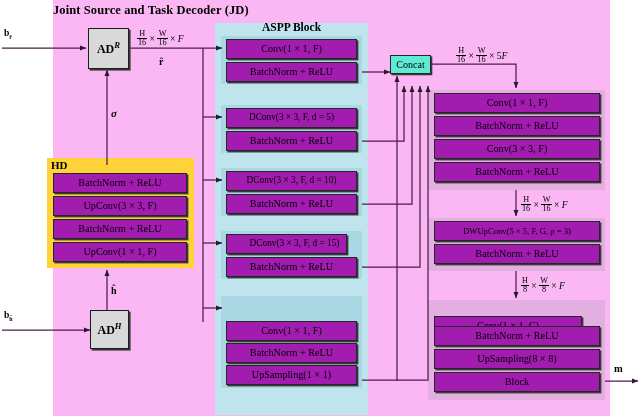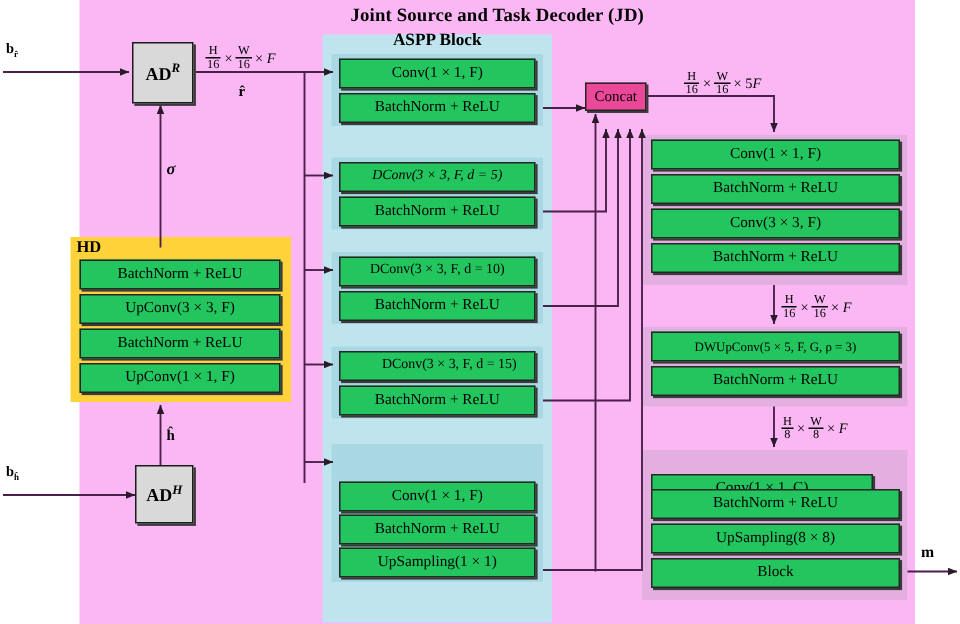--- a/index.html
+++ b/index.html
@@ -10,40 +10,40 @@
   .abs{position:absolute;}
 
   
   .jd-panel{left:53px;top:0;width:557px;height:416px;background:#fbb7f4;}
   .aspp-panel{left:215px;top:23px;width:153px;height:392px;background:#bfe4ee;}
   .aspp-group{background:#a9d7e3;border-radius:1px;}
   .hd-panel{left:47px;top:158px;width:147px;height:110px;background:#ffd23a;}
   .rd-group{background:#e2afe0;}
 
   
-  .jd-title{left:53px;top:3px;width:557px;text-align:center;
+  .jd-title{left:53px;top:3px;width:557px;text-align:left;
             font-weight:bold;font-size:12.5px;letter-spacing:.1px;}
   .aspp-title{left:215px;top:21px;width:153px;text-align:center;
               font-weight:bold;font-size:11.5px;}
   .hd-title{left:51px;top:159px;font-weight:bold;font-size:11px;}
 
   
-  .lbox{background:#22c55e;border:1.3px solid #262626;
+  .lbox{background:#a21caf;border:1.3px solid #262626;
         box-shadow:1.4px 1.4px 0 #3a3a3a;
         display:flex;align-items:center;justify-content:center;
         font-size:10.2px;line-height:1;white-space:nowrap;
         box-sizing:border-box;}
   .lbox.small{font-size:9.3px;}
   .lbox.xsmall{font-size:8.6px;}
 
   .adbox{background:#d9d9d9;border:1.6px solid #1c1c1c;
          box-shadow:1.6px 1.6px 0 #3a3a3a;
          display:flex;align-items:center;justify-content:center;
          font-size:12px;font-weight:bold;box-sizing:border-box;}
-  .catbox{background:#ec4899;border:1.2px solid #262626;
+  .catbox{background:#5eead4;border:1.2px solid #262626;
           box-shadow:1.3px 1.3px 0 #3a3a3a;
           display:flex;align-items:center;justify-content:center;
           font-size:10px;box-sizing:border-box;}
 
   
   .mlabel{font-size:9.6px;white-space:nowrap;line-height:1;}
   .mlabel.b{font-weight:bold;}
   .frac{display:inline-block;vertical-align:-0.42em;text-align:center;
         font-size:8.2px;line-height:1.02;}
   .frac .num{display:block;border-bottom:.9px solid #000;padding:0 1px;}
@@ -161,27 +161,27 @@
   </div>
 
   <div class="abs lbox" style="left:53px;top:173px;width:134px;height:20px;">BatchNorm + ReLU</div>
   <div class="abs lbox" style="left:53px;top:196px;width:134px;height:20px;">UpConv(3 × 3, F)</div>
   <div class="abs lbox" style="left:53px;top:219px;width:134px;height:20px;">BatchNorm + ReLU</div>
   <div class="abs lbox" style="left:53px;top:242px;width:134px;height:20px;">UpConv(1 × 1, F)</div>
 
   <div class="abs lbox" style="left:226px;top:39px;width:131px;height:20px;">Conv(1 × 1, F)</div>
   <div class="abs lbox" style="left:226px;top:62px;width:131px;height:20px;">BatchNorm + ReLU</div>
 
-  <div class="abs lbox small" style="left:226px;top:108px;width:131px;height:20px;font-style:italic;">DConv(3 × 3, F, d = 5)</div>
+  <div class="abs lbox small" style="left:226px;top:108px;width:131px;height:20px;">DConv(3 × 3, F, d = 5)</div>
   <div class="abs lbox" style="left:226px;top:131px;width:131px;height:20px;">BatchNorm + ReLU</div>
 
   <div class="abs lbox small" style="left:226px;top:171px;width:131px;height:20px;">DConv(3 × 3, F, d = 10)</div>
   <div class="abs lbox" style="left:226px;top:194px;width:131px;height:20px;">BatchNorm + ReLU</div>
 
-  <div class="abs lbox small" style="left:226px;top:234px;width:131px;height:20px;padding-left:16px;">DConv(3 × 3, F, d = 15)</div>
+  <div class="abs lbox small" style="left:226px;top:234px;width:121px;height:20px;padding-left:16px;">DConv(3 × 3, F, d = 15)</div>
   <div class="abs lbox" style="left:226px;top:257px;width:131px;height:20px;">BatchNorm + ReLU</div>
 
   <div class="abs lbox" style="left:226px;top:321px;width:131px;height:20px;">Conv(1 × 1, F)</div>
   <div class="abs lbox" style="left:226px;top:343px;width:131px;height:20px;">BatchNorm + ReLU</div>
   <div class="abs lbox" style="left:226px;top:365px;width:131px;height:20px;">UpSampling(1 × 1)</div>
 
   <div class="abs lbox" style="left:434px;top:93px;width:166px;height:20px;">Conv(1 × 1, F)</div>
   <div class="abs lbox" style="left:434px;top:116px;width:166px;height:20px;">BatchNorm + ReLU</div>
   <div class="abs lbox" style="left:434px;top:139px;width:166px;height:20px;">Conv(3 × 3, F)</div>
   <div class="abs lbox" style="left:434px;top:162px;width:166px;height:20px;">BatchNorm + ReLU</div>

